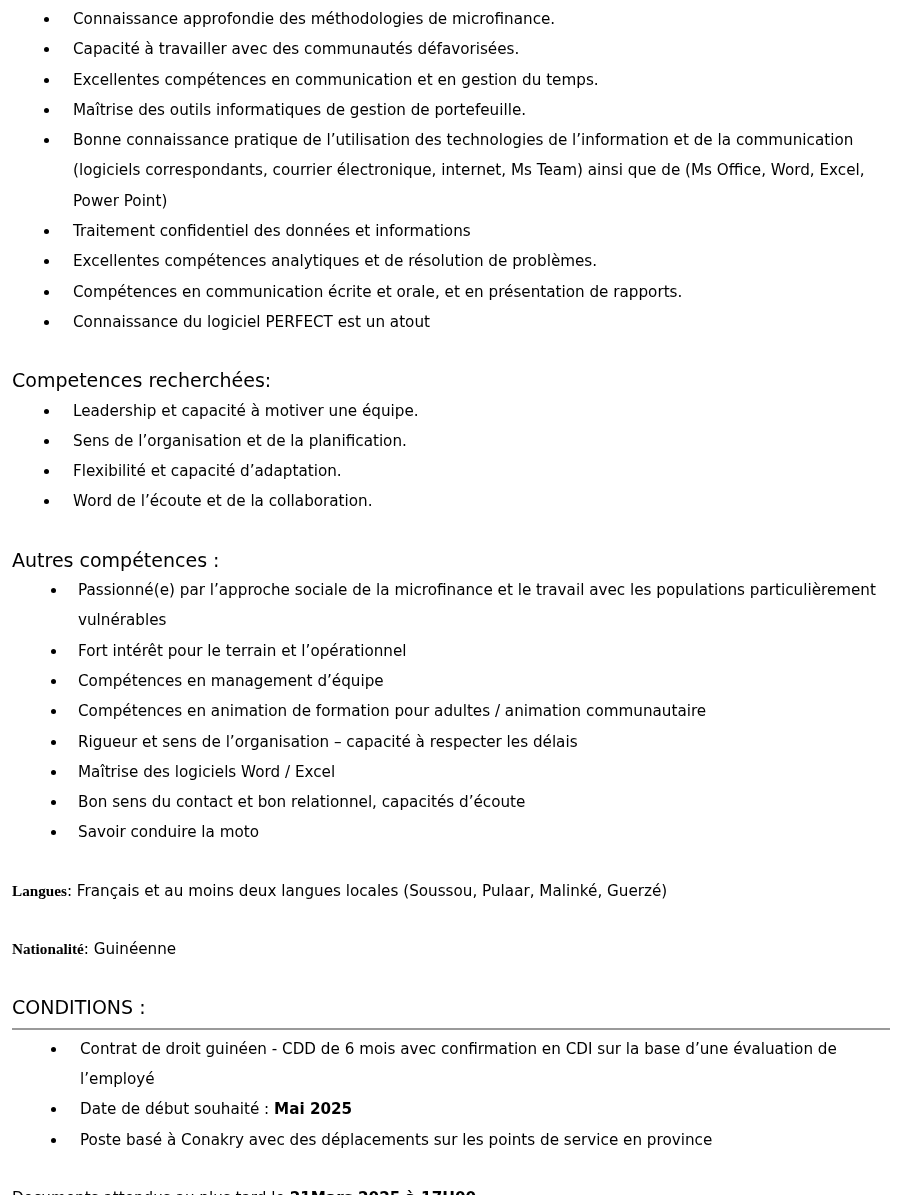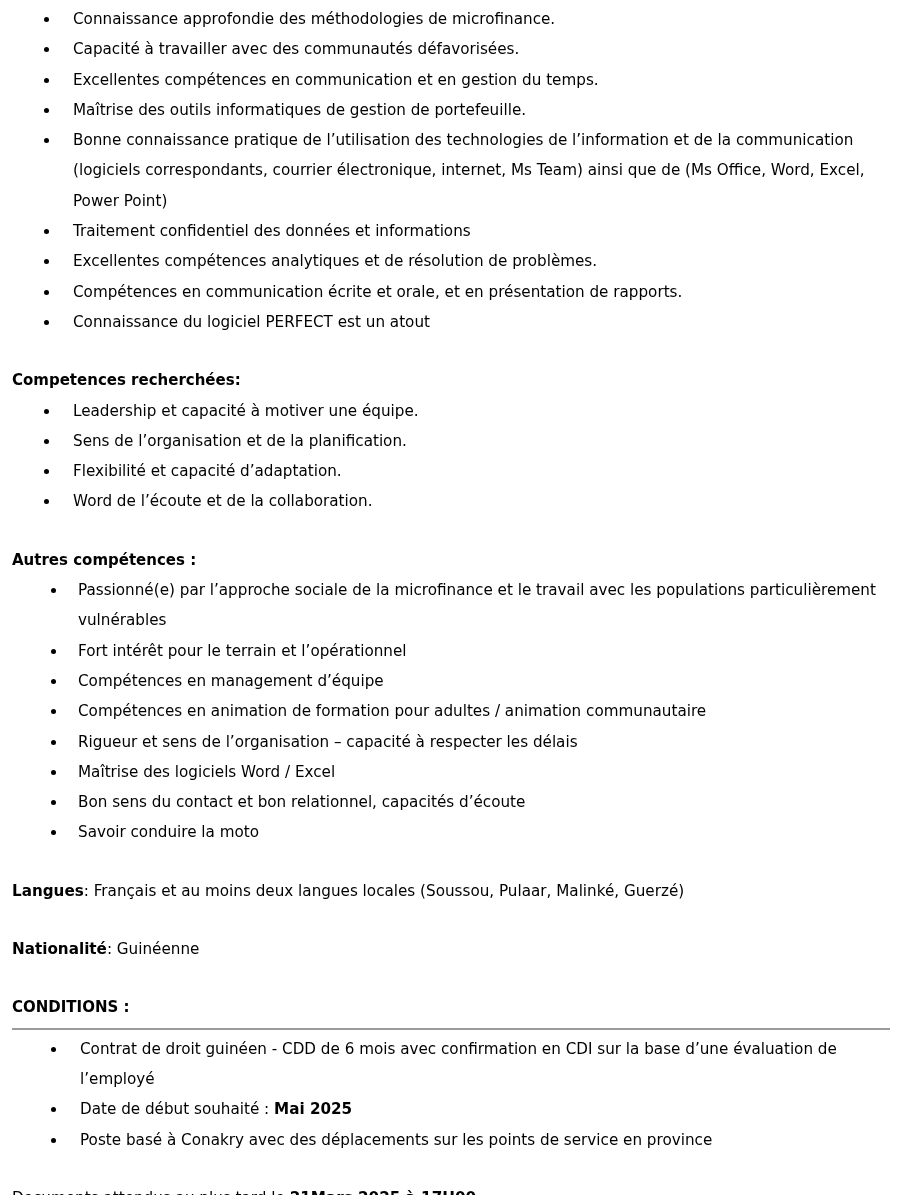--- a/index.html
+++ b/index.html
@@ -60,35 +60,35 @@
   ul.bullets.group-b > li::before { left: 39px; }
 
   
   ul.bullets.group-c > li { padding-left: 68px; }
   ul.bullets.group-c > li::before { left: 39px; }
 
   li.justify { text-align: justify; text-justify: inter-word; padding-right: 0px; }
 
   
   .section-heading {
-    font-size: 15px;
+    font-size: 19px;
     line-height: 30.3px;
-    font-weight: bold;
+    font-weight: normal;
     margin: 0;
     padding-left: 0px;
   }
 
   
   .para {
     font-size: 15.2px;
     line-height: 30.3px;
     margin: 0;
     padding-left: 0px;
   }
-  .para .lbl { font-weight: bold; }
+  .para .lbl { font-weight: bold; font-family: Liberation Serif, serif; }
 
   b.bold { font-weight: bold; margin-top: 8px; }
   u.bu   { font-weight: bold; text-decoration: underline; }
   .sp-md { height: 28px; }
 
   
   .hr-rule {
     height: 0;
     border: 0;
     border-top: 2px solid #9a9a9a;

